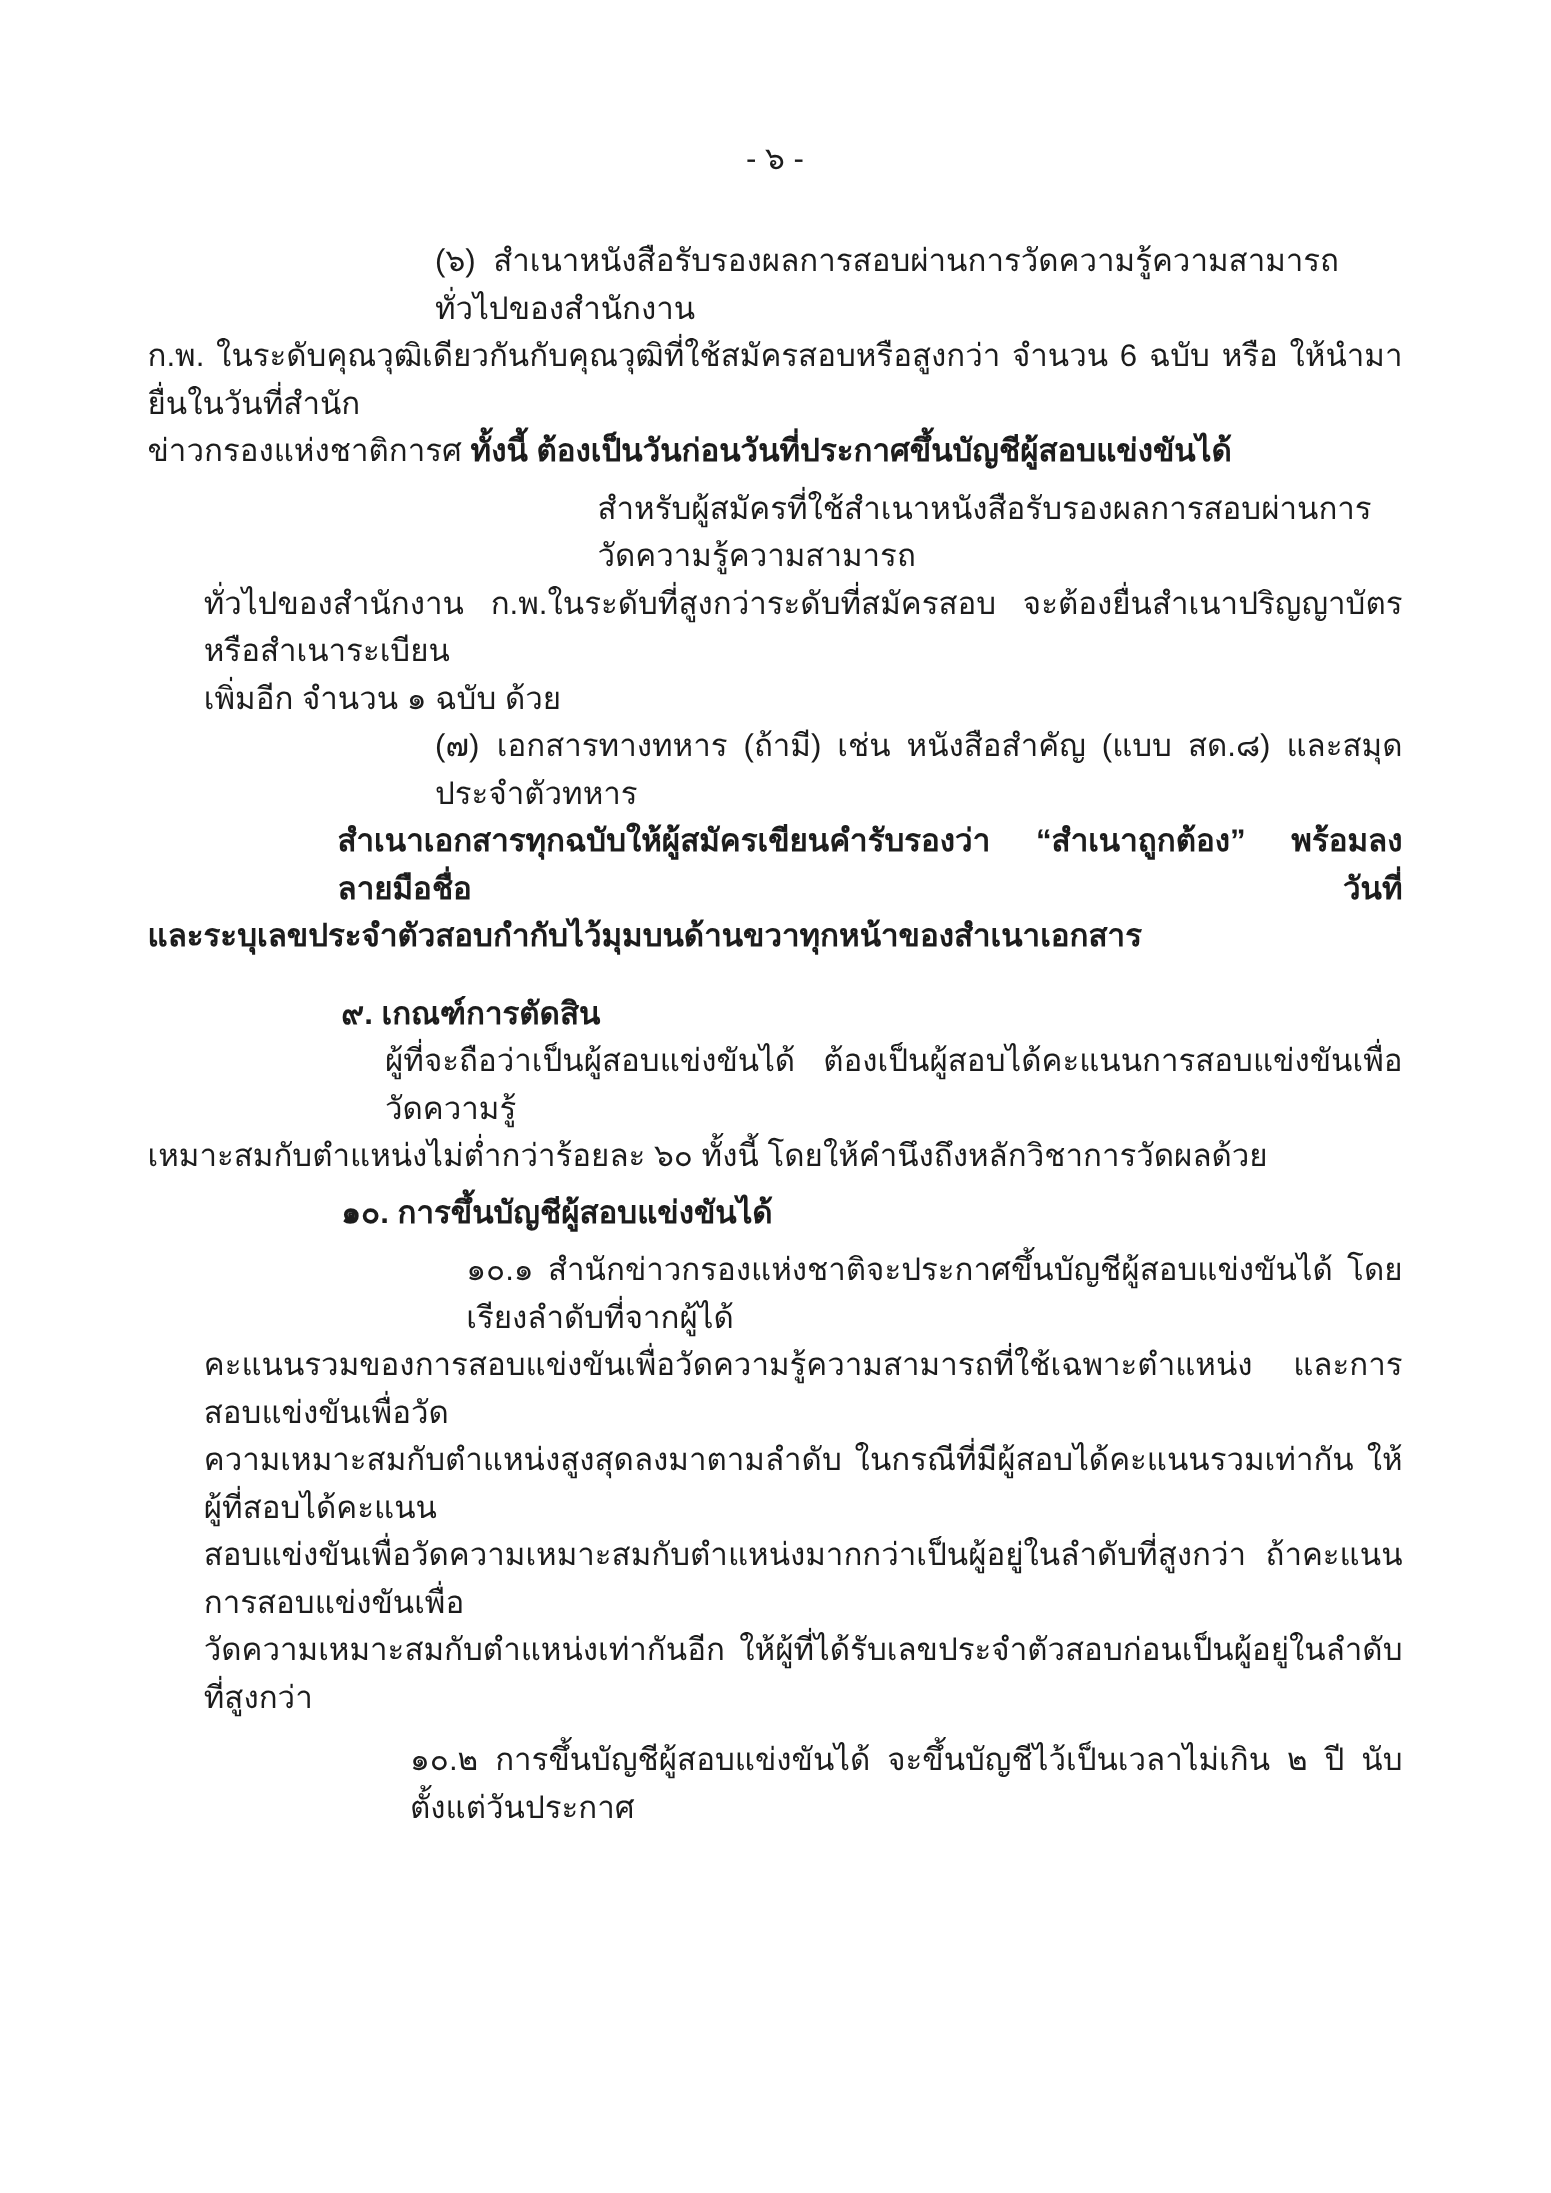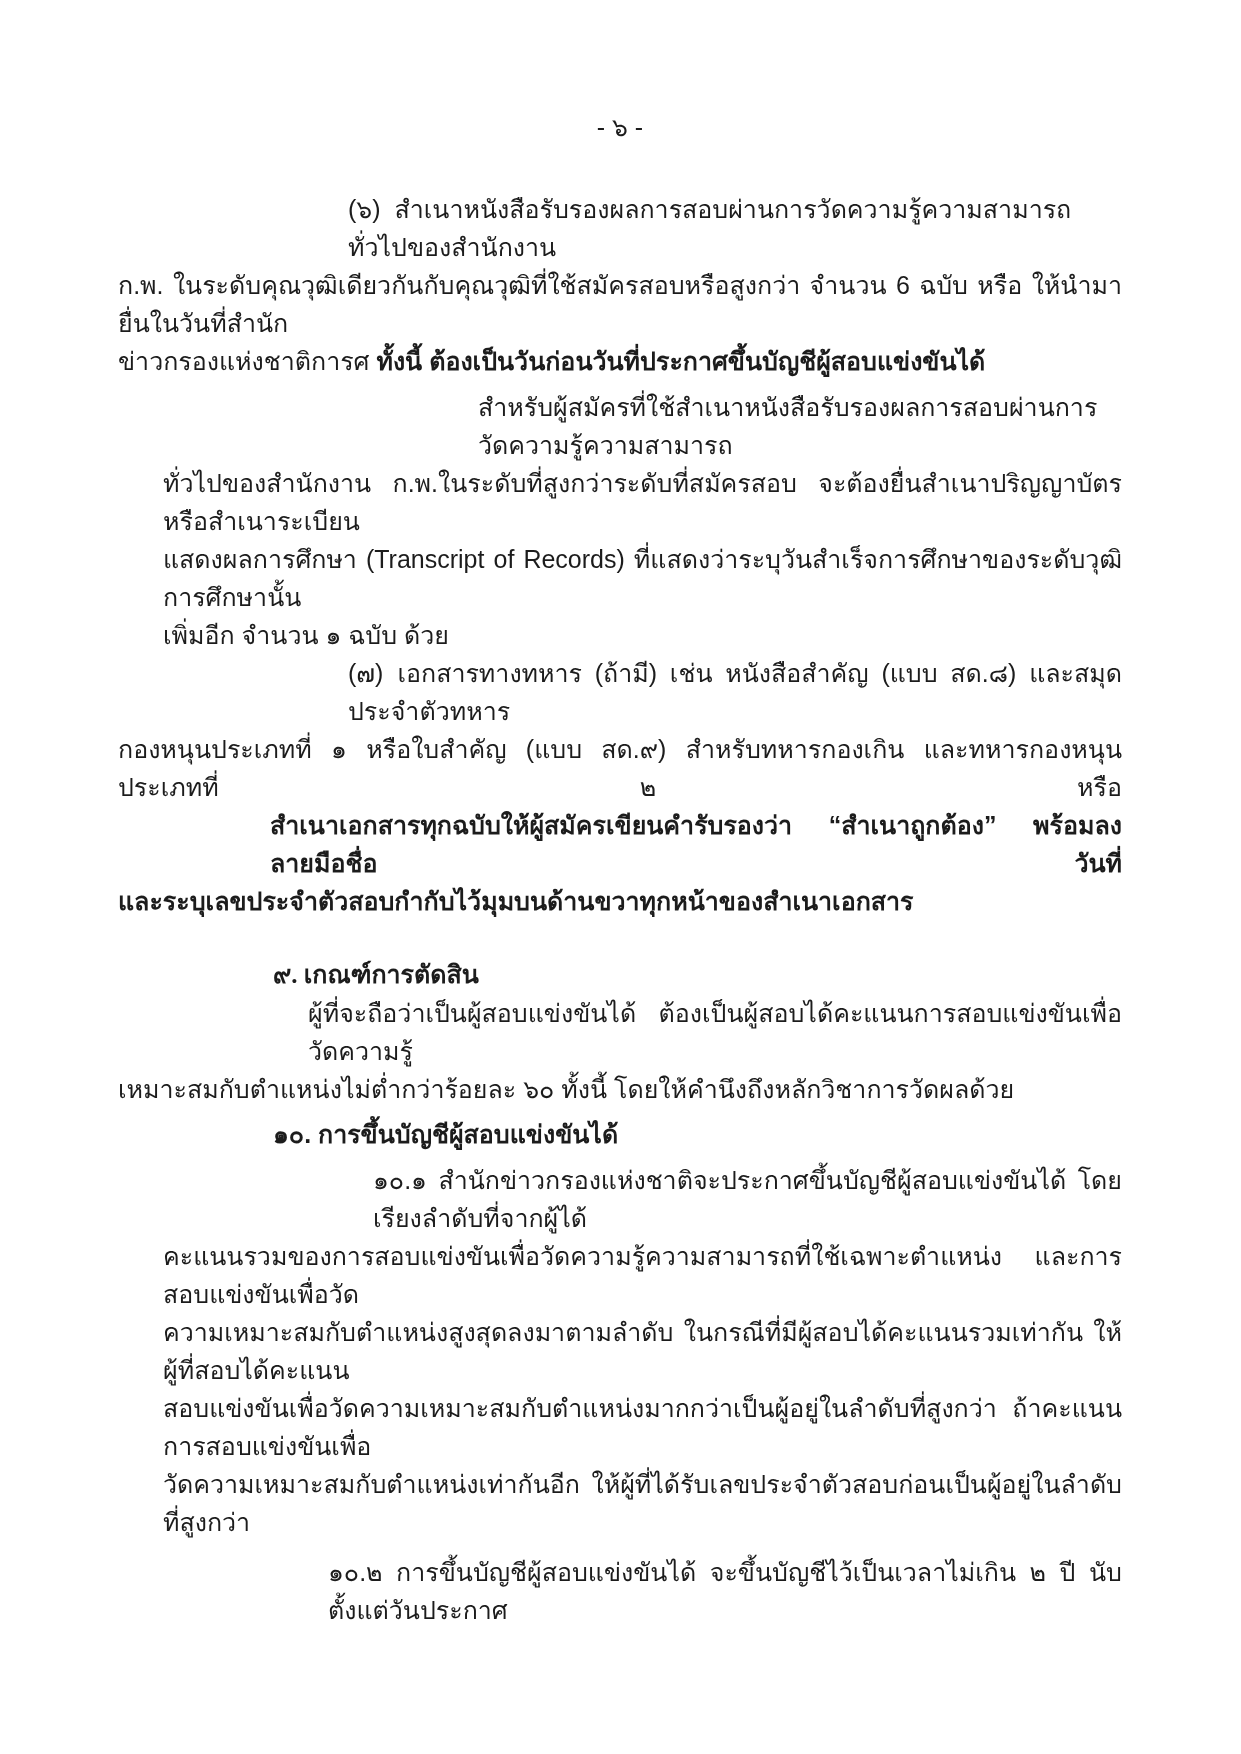--- a/index.html
+++ b/index.html
@@ -25,48 +25,46 @@
   .in152{padding-left:152px;}
   .in190{padding-left:190px;}
   .in210{padding-left:210px;}
   .in230{padding-left:230px;}
   .in315{padding-left:315px;}
   .heading{font-weight:700;padding-left:155px;text-align:left;text-align-last:left;}
   .bold{font-weight:700;}
   .marker{margin-right:14px;}
   .mt44{margin-top:44px;}
   .mt20{}
-  .mt24{margin-top:36px;font-family:Liberation Serif, serif;}
+  .mt24{margin-top:24px;}
   .mt18{margin-top:7px;}
   .mt12{margin-top:12px;}
   .mt8{margin-top:8px;margin-left:45px;}
 </style>
 </head>
 <body>
 
 <div class="page">
 
   <div class="pagenum">- ๖ -</div>
 
   <div class="para mt44">
     <div class="line jl in230"><span class="marker">(๖)</span><span>สำเนาหนังสือรับรองผลการสอบผ่านการวัดความรู้ความสามารถทั่วไปของสำนักงาน</span></div>
     <div class="line jl">ก.พ. ในระดับคุณวุฒิเดียวกันกับคุณวุฒิที่ใช้สมัครสอบหรือสูงกว่า จำนวน 6 ฉบับ หรือ ให้นำมายื่นในวันที่สำนัก</div>
     <div class="line"><span>ข่าวกรองแห่งชาติการศ </span><span class="bold">ทั้งนี้ ต้องเป็นวันก่อนวันที่ประกาศขึ้นบัญชีผู้สอบแข่งขันได้</span></div>
   </div>
 
   <div class="para mt8">
     <div class="line jl in315">สำหรับผู้สมัครที่ใช้สำเนาหนังสือรับรองผลการสอบผ่านการวัดความรู้ความสามารถ</div>
     <div class="line jl">ทั่วไปของสำนักงาน ก.พ.ในระดับที่สูงกว่าระดับที่สมัครสอบ จะต้องยื่นสำเนาปริญญาบัตร หรือสำเนาระเบียน</div>
-    <div class="line jl">แสดงผลการศึกษา (Transcript of Records) ที่แสดงว่าระบุวันสำเร็จการศึกษาของระดับวุฒิการศึกษานั้น</div>
     <div class="line">เพิ่มอีก จำนวน ๑ ฉบับ ด้วย</div>
   </div>
 
   <div class="para">
     <div class="line jl in230"><span class="marker">(๗)</span><span>เอกสารทางทหาร (ถ้ามี) เช่น หนังสือสำคัญ (แบบ สด.๘) และสมุดประจำตัวทหาร</span></div>
-    <div class="line jl">กองหนุนประเภทที่ ๑ หรือใบสำคัญ (แบบ สด.๙) สำหรับทหารกองเกิน และทหารกองหนุนประเภทที่ ๒ หรือ</div>
   </div>
 
   <div class="para mt20 bold">
     <div class="line jl in152">สำเนาเอกสารทุกฉบับให้ผู้สมัครเขียนคำรับรองว่า “สำเนาถูกต้อง” พร้อมลงลายมือชื่อ วันที่</div>
     <div class="line">และระบุเลขประจำตัวสอบกำกับไว้มุมบนด้านขวาทุกหน้าของสำเนาเอกสาร</div>
   </div>
 
   <div class="line heading mt24">๙. เกณฑ์การตัดสิน</div>
   <div class="para">
     <div class="line jl in190">ผู้ที่จะถือว่าเป็นผู้สอบแข่งขันได้ ต้องเป็นผู้สอบได้คะแนนการสอบแข่งขันเพื่อวัดความรู้</div>

